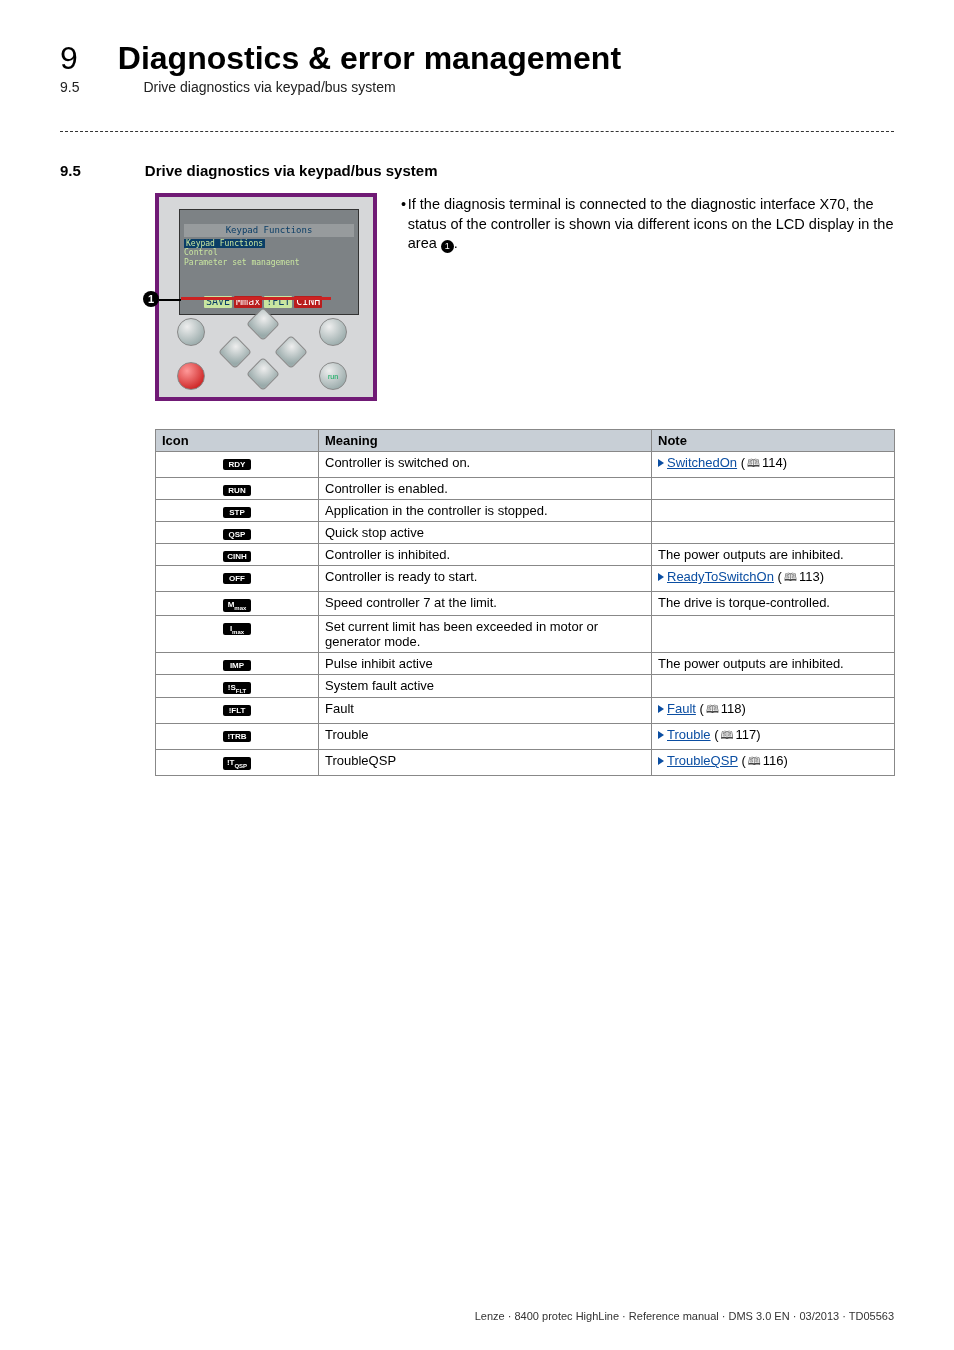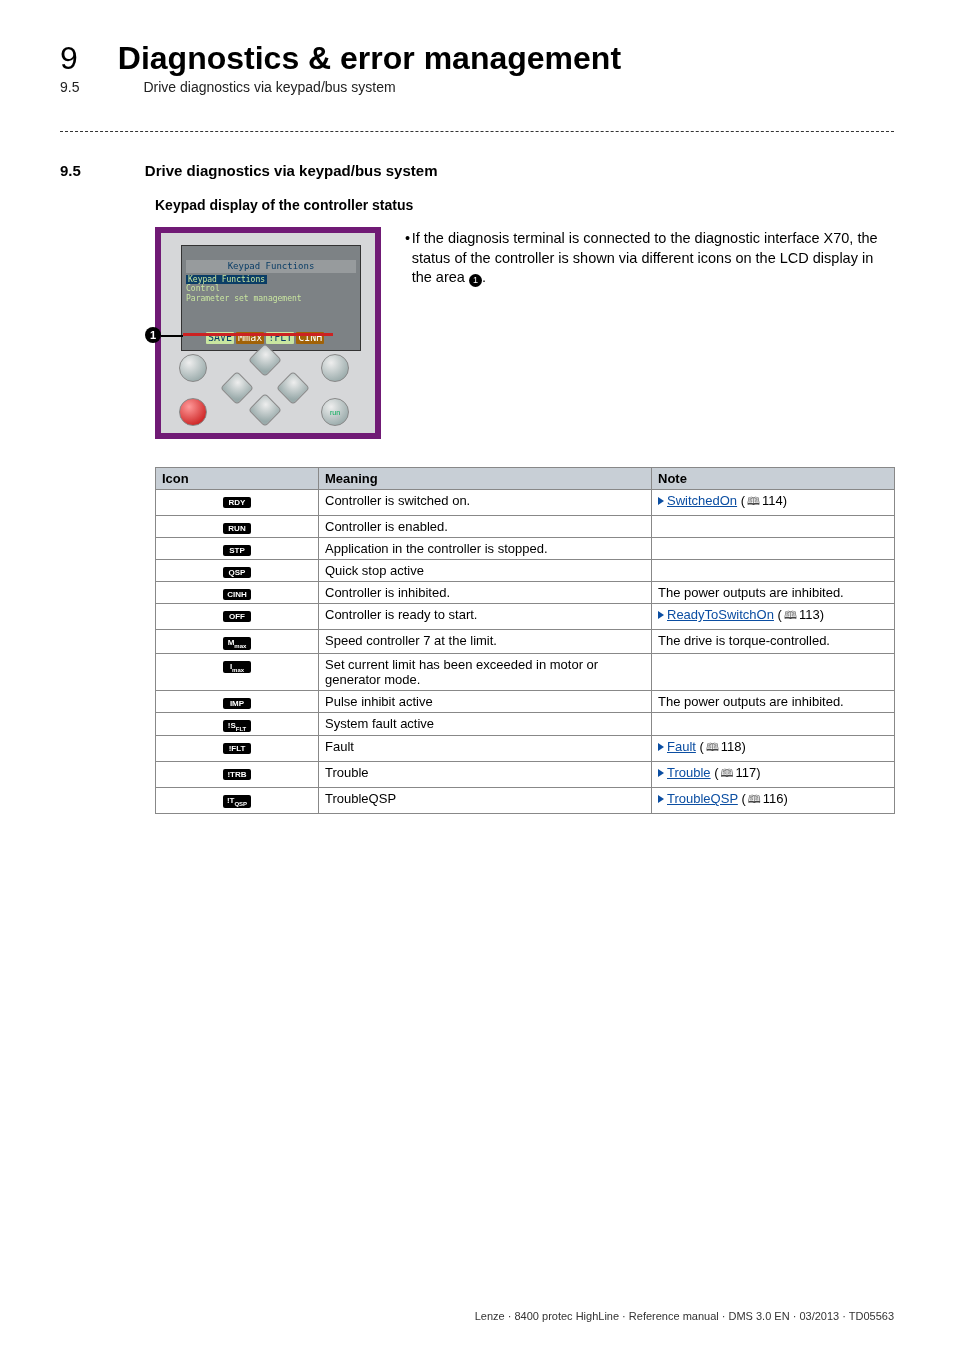--- a/index.html
+++ b/index.html
@@ -56,21 +56,21 @@
   }
   .two-col {
     display: flex;
     margin-top: 14px;
     gap: 24px;
   }
   .keypad-img {
     width: 214px;
     height: 200px;
     background: #d6d7d9;
-    border: 6px solid #701a75;
+    border: 4px solid #701a75;
     position: relative;
     margin-left: 95px;
     flex-shrink: 0;
   }
   .lcd {
     position: absolute;
     left: 20px; top: 12px;
     width: 170px; height: 96px;
     background: #7d8285;
     border: 1px solid #333;
@@ -96,21 +96,21 @@
   }
   .status-strip {
     position: absolute;
     left: 24px;
     bottom: 6px;
     display: flex;
     gap: 2px;
     font-size: 10px;
   }
   .sbox {
-    background: #a16207;
+    background: #b91c1c;
     color: #fff;
     padding: 0 2px;
     border-radius: 1px;
   }
   .sbox.inv {
     background: #c9e6a0;
     color: #0a3d66;
   }
   .redline {
     position: absolute;
@@ -257,21 +257,20 @@
     <div>Drive diagnostics via keypad/bus system</div>
   </div>
 
   <hr class="hr-dash">
 
   <div class="sect-row">
     <div>9.5</div>
     <div>Drive diagnostics via keypad/bus system</div>
   </div>
 
-  <div class="kpdisp">Keypad display of the controller status</div>
 
   <div class="two-col">
     <div class="keypad-img">
       <div class="lcd">
         <div style="height:6px"></div>
         <div class="title">Keypad Functions</div>
         <div><span class="highlight">Keypad Functions</span></div>
         <div>Control</div>
         <div>Parameter set management</div>
         <div class="status-strip">

